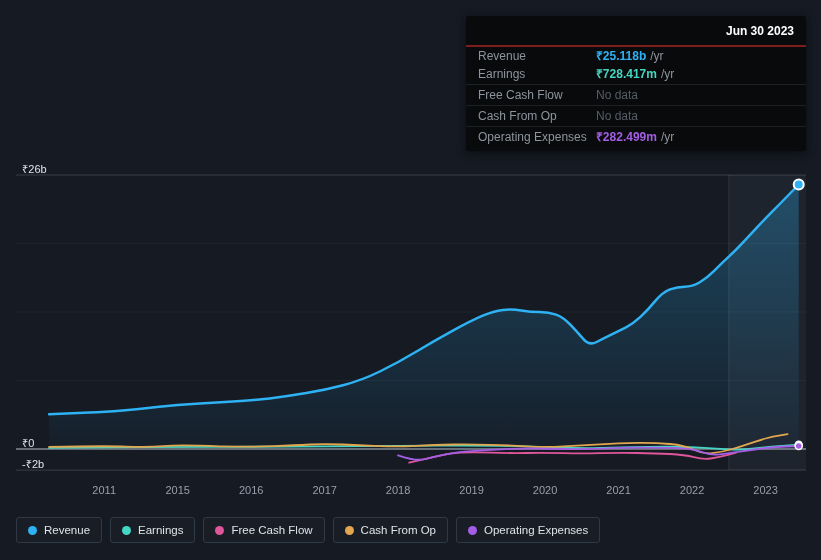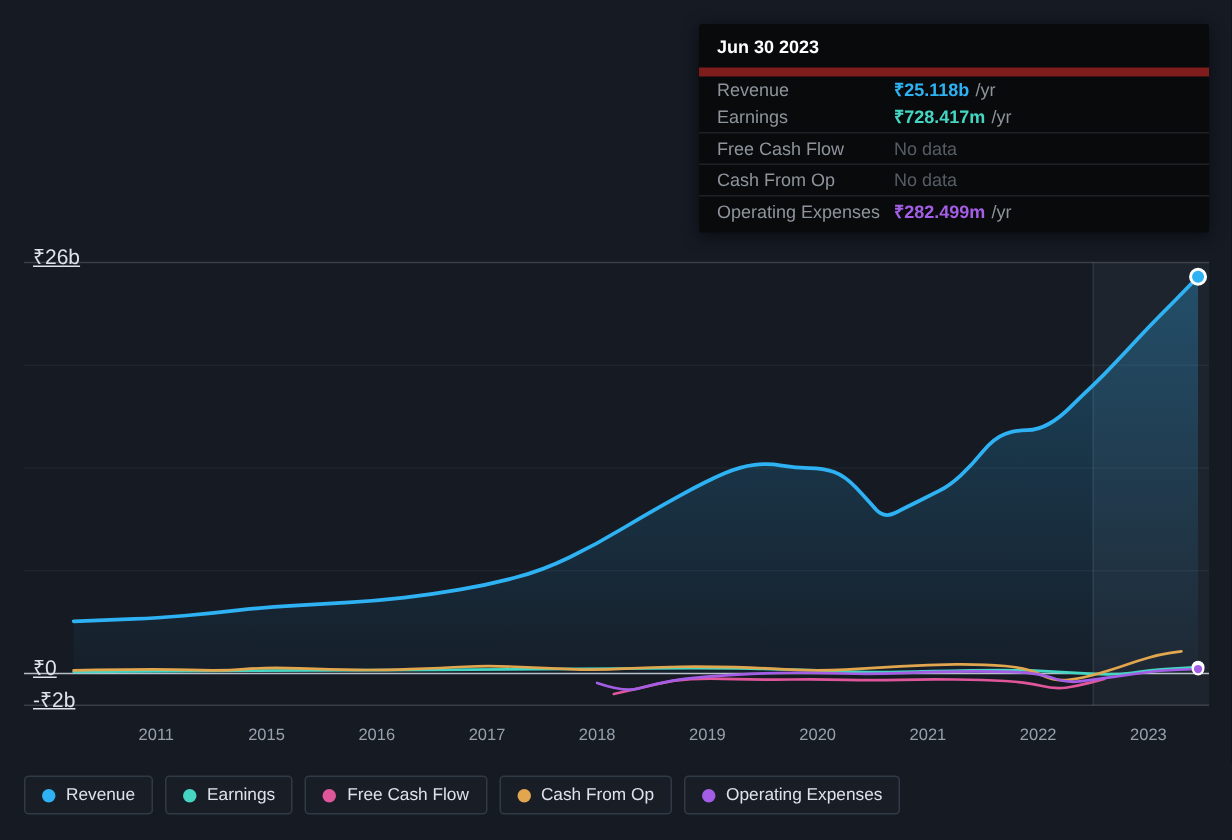--- a/index.html
+++ b/index.html
@@ -1,27 +1,27 @@
 <!DOCTYPE html>
 <html><head>
 <meta charset="utf-8">
 <style>
   html,body{margin:0;padding:0;background:#0e1218;}
   .stage{position:relative;width:821px;height:560px;background:#151a23;overflow:hidden;
          font-family:"Liberation Sans",sans-serif;}
   svg.chart{position:absolute;left:0;top:0;width:821px;height:560px;}
 
   
-  .y-label{position:absolute;left:22px;font-size:14px;color:#dfe3e8;z-index:3;text-decoration:underline;}
+  .y-label{position:absolute;left:22px;font-size:11px;color:#dfe3e8;z-index:3;}
   .x-label{position:absolute;top:484px;font-size:11px;color:#97a0ab;transform:translateX(-50%);z-index:3;}
 
   
   .tooltip{position:absolute;left:466px;top:16px;width:340px;background:#090a0c;border-radius:2px;
            font-size:12px;color:#8d949c;z-index:6;box-shadow:0 2px 10px rgba(0,0,0,.55);padding-bottom:5px;}
-  .tt-header{padding:8px 12px 7px;color:#ffffff;font-weight:bold;border-bottom:6px solid #7f1d1d;}
+  .tt-header{padding:8px 12px 7px;color:#ffffff;font-weight:bold;border-bottom:2px solid #7f1d1d;text-align:right;}
   .tt-row{display:flex;align-items:baseline;padding:1px 12px;line-height:16px;}
   .tt-row.sep{border-top:1px solid #1e2124;margin-top:1px;padding-top:2px;}
   .tt-label{flex:none;width:118px;color:#8d949c;}
   .tt-val b{font-weight:bold;}
   .tt-suffix{color:#8d949c;margin-left:4px;}
   .tt-white{color:#ffffff;font-weight:bold;}
   .tt-nodata{color:#565d66;}
 
   
   .legend{position:absolute;left:16px;top:517px;display:flex;gap:8px;z-index:5;}

